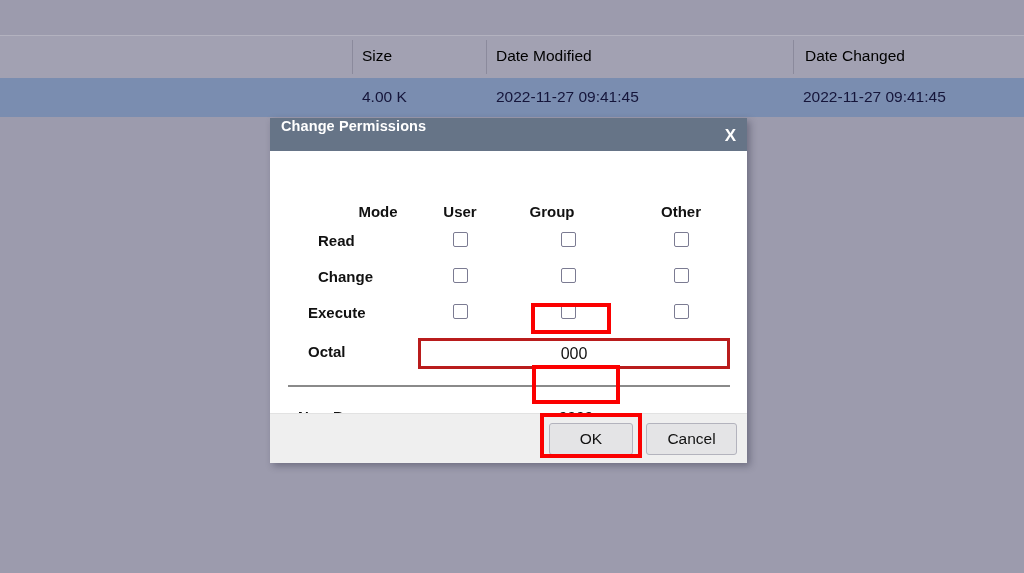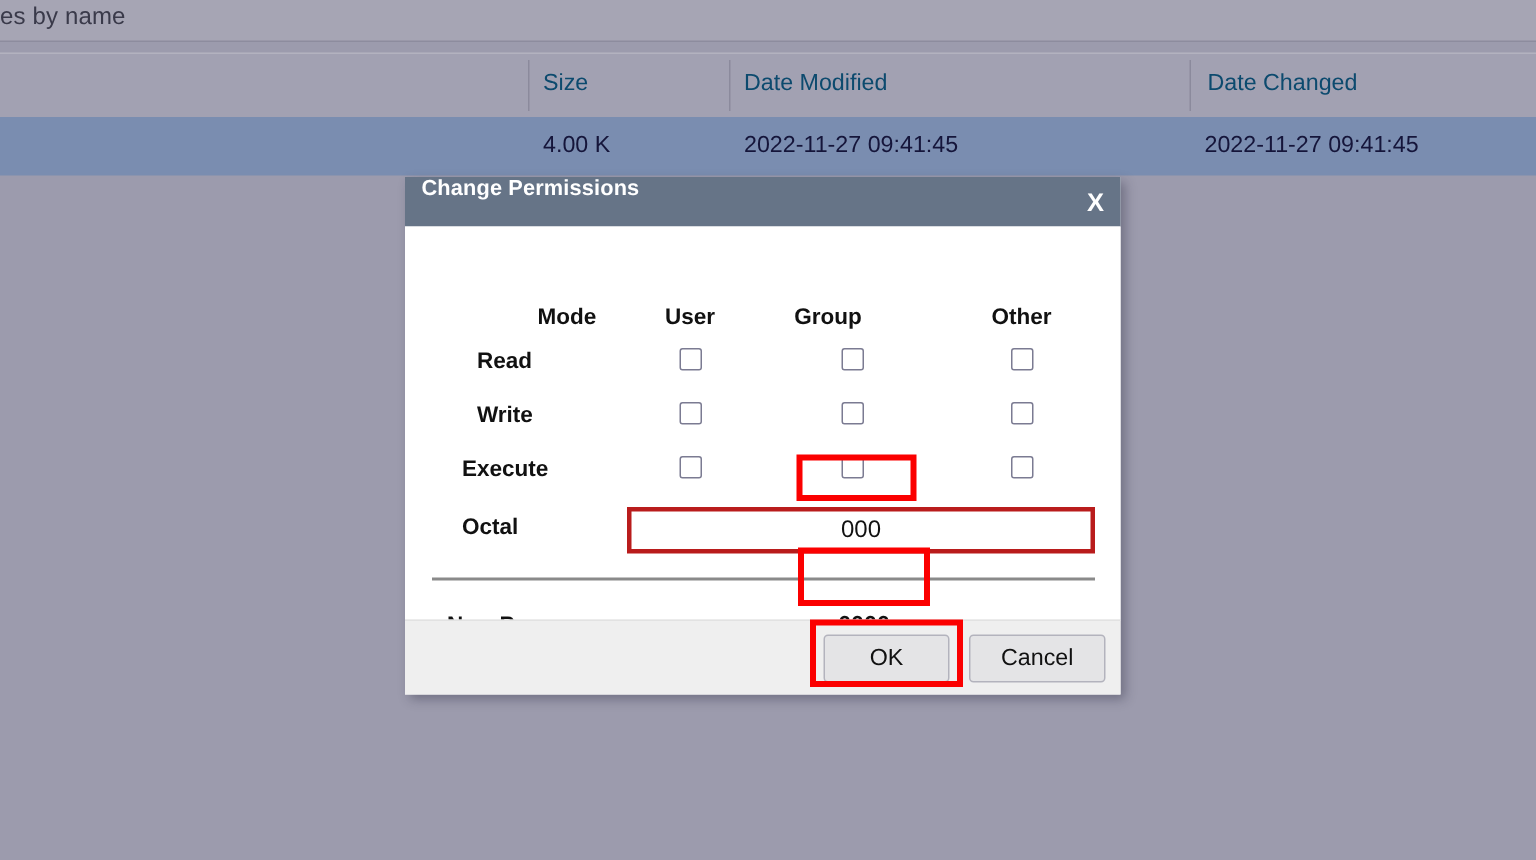--- a/index.html
+++ b/index.html
@@ -45,21 +45,21 @@
     left: 0; top: 35px;
     width: 1024px; height: 42px;
     background: #a2a1b2;
     border-bottom: 1px solid #8b8a9c;
     border-top: 1px solid #b3b2bf;
   }
   .col-head {
     position: absolute;
     top: 11px;
     font-size: 15.5px;
-    color: #0c4a6e;
+    color: #000000;
     white-space: nowrap;
   }
   .col-divider {
     position: absolute;
     top: 4px;
     width: 1px;
     height: 34px;
     background: #8b8a9c;
   }
 
@@ -216,23 +216,20 @@
   }
   #annot-octal    { left: 531px; top: 303px; width: 80px;  height: 31px; }
   #annot-newperm  { left: 532px; top: 365px; width: 88px;  height: 39px; }
   #annot-ok       { left: 540px; top: 413px; width: 102px; height: 45px; }
 </style>
 </head>
 <body>
 
 <div id="fm-root">
 
-  <div id="toolbar-strip">
-    <div id="toolbar-label">es by name</div>
-  </div>
 
   <div id="header-row">
     <div class="col-divider" style="left:352px"></div>
     <div class="col-divider" style="left:486px"></div>
     <div class="col-divider" style="left:793px"></div>
     <div class="col-head" style="left:362px">Size</div>
     <div class="col-head" style="left:496px">Date Modified</div>
     <div class="col-head" style="left:805px">Date Changed</div>
   </div>
 
@@ -257,21 +254,21 @@
     <span class="matrix-colhead" style="left:48px; width:120px;">Mode</span>
     <span class="matrix-colhead" style="left:130px; width:120px;">User</span>
     <span class="matrix-colhead" style="left:222px; width:120px;">Group</span>
     <span class="matrix-colhead" style="left:351px; width:120px;">Other</span>
 
     <span class="matrix-label" style="left:48px; top:81px; width:120px;">Read</span>
     <span class="perm-check" style="left:183px; top:81px;"></span>
     <span class="perm-check" style="left:291px; top:81px;"></span>
     <span class="perm-check" style="left:404px; top:81px;"></span>
 
-    <span class="matrix-label" style="left:48px; top:117px; width:120px;">Write</span>
+    <span class="matrix-label" style="left:48px; top:117px; width:120px;">Change</span>
     <span class="perm-check" style="left:183px; top:117px;"></span>
     <span class="perm-check" style="left:291px; top:117px;"></span>
     <span class="perm-check" style="left:404px; top:117px;"></span>
 
     <span class="matrix-label" style="left:38px; top:153px; width:130px;">Execute</span>
     <span class="perm-check" style="left:183px; top:153px;"></span>
     <span class="perm-check" style="left:291px; top:153px;"></span>
     <span class="perm-check" style="left:404px; top:153px;"></span>
 
     <span class="matrix-label" style="left:38px; top:192px; width:130px;">Octal</span>

